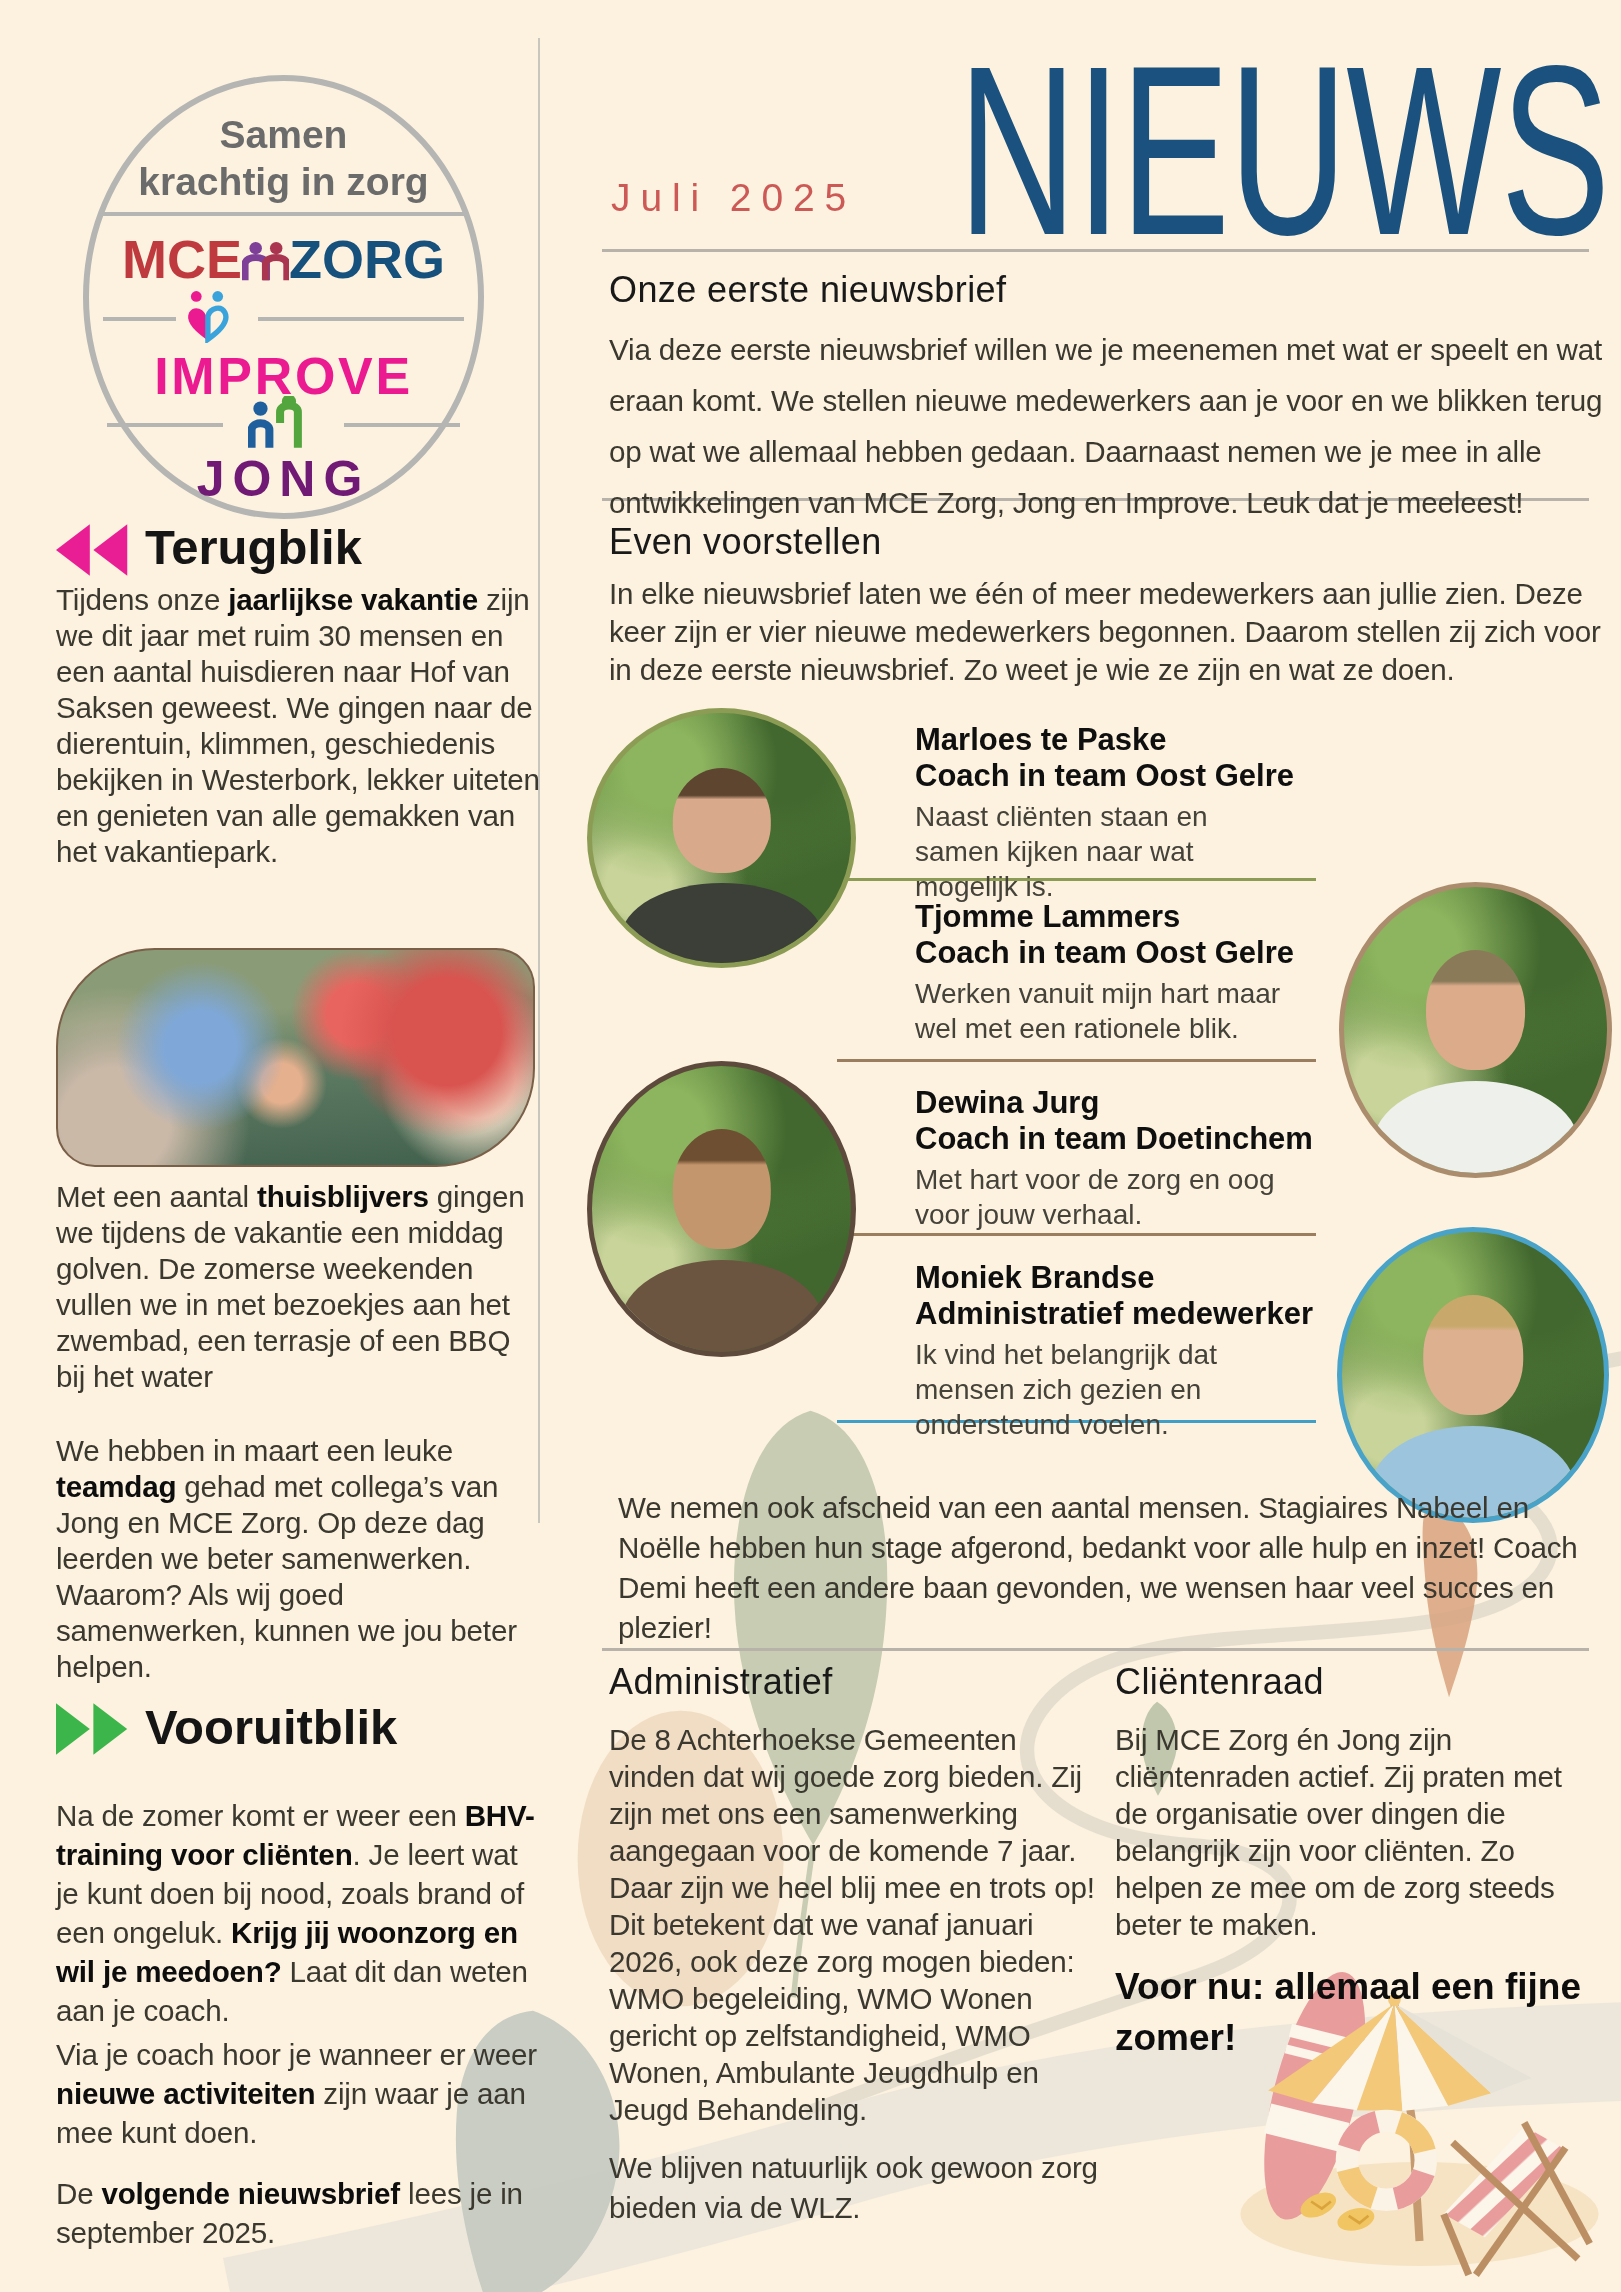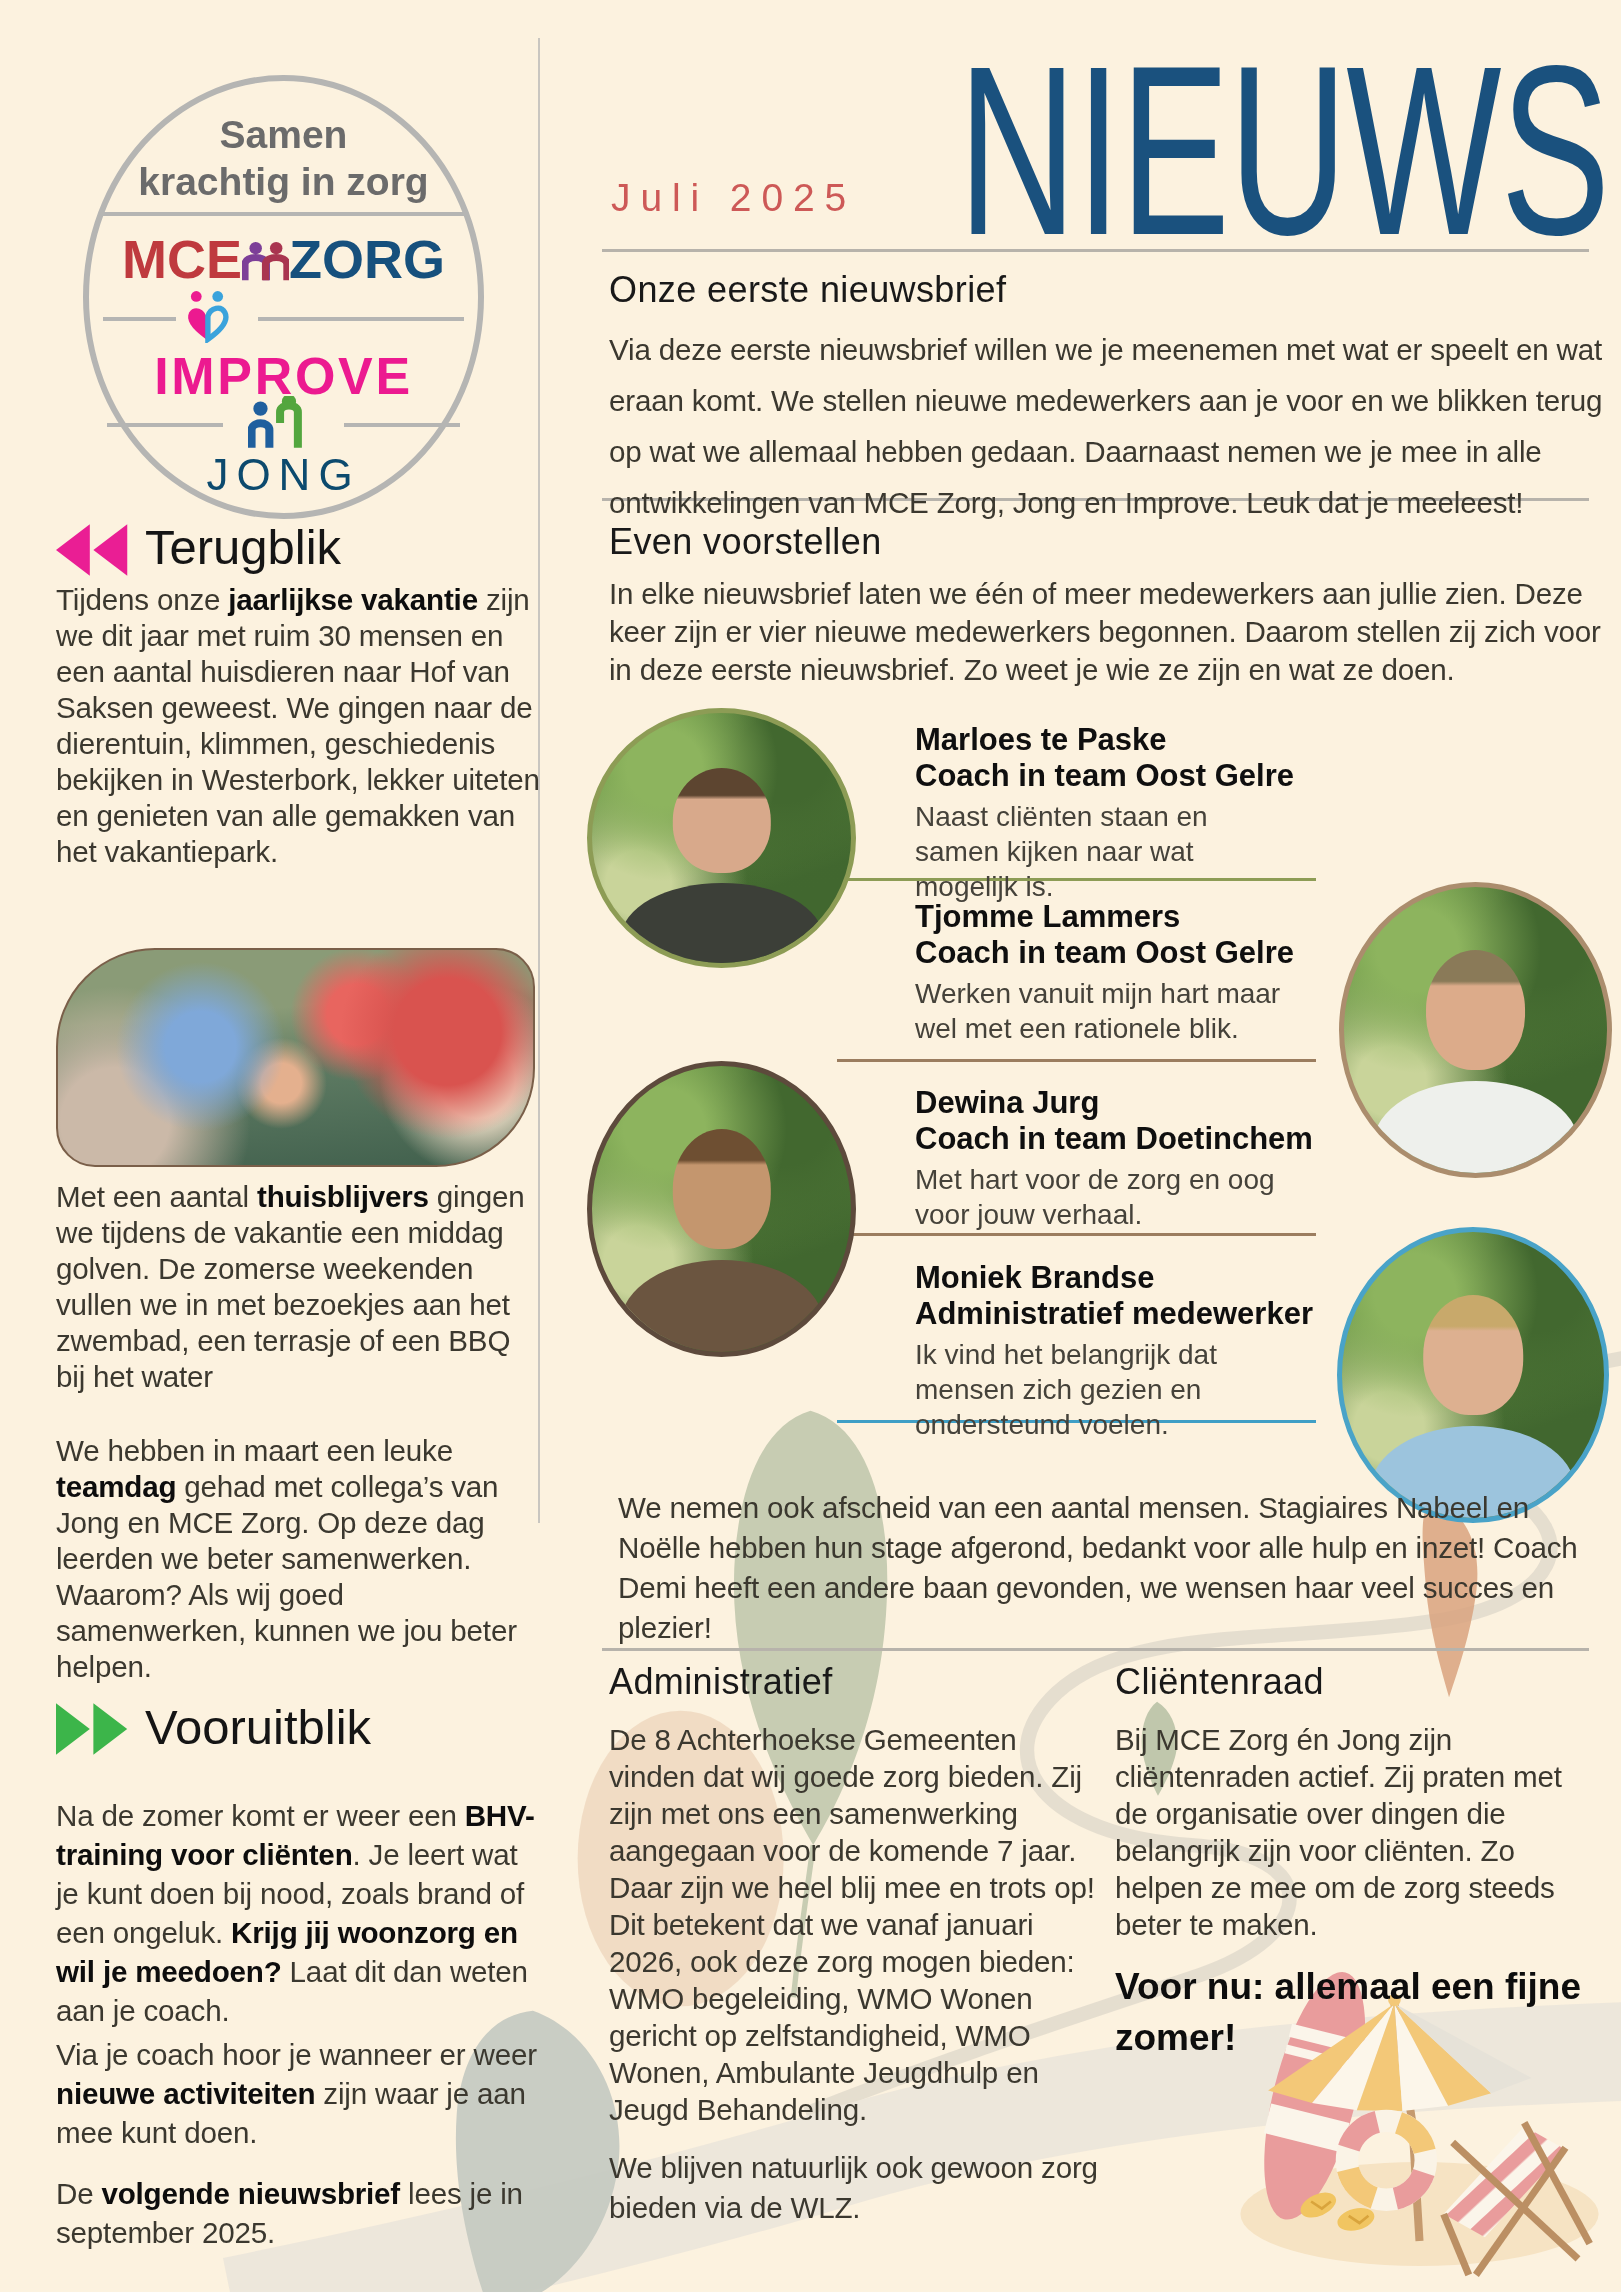--- a/index.html
+++ b/index.html
@@ -13,29 +13,29 @@
   .hline{position:absolute;height:2.7px;background:#b7b3ab;z-index:1;}
   
   .logo{position:absolute;left:83px;top:75px;width:401px;height:444px;border:6.3px solid #b5b5b3;
         border-radius:50%;z-index:2;background:transparent;}
   .logo .tag{position:absolute;width:100%;text-align:center;font-weight:700;color:#6b6b6b;font-size:39px;letter-spacing:0;}
   .lg-line{position:absolute;height:3.6px;background:#b5b5b3;}
   .brandrow{position:absolute;top:147px;width:100%;text-align:center;font-weight:700;font-size:54px;letter-spacing:0;}
   .brandrow .mce{color:#bf3a3e;}
   .brandrow .zorg{color:#16507d;}
   .improve{position:absolute;top:265px;width:100%;text-align:center;font-weight:700;font-size:52px;letter-spacing:2.7px;color:#ec1a90;}
-  .jong{position:absolute;top:369px;width:100%;text-align:center;font-weight:400;font-size:44px;letter-spacing:8px;color:#0c4a6e;}
+  .jong{position:absolute;top:369px;width:100%;text-align:center;font-weight:700;font-size:50px;letter-spacing:8px;color:#701a75;}
   .logo svg{position:absolute;}
   
   .issue-date{position:absolute;left:611px;top:176px;font-size:39px;letter-spacing:9.9px;color:#cd5957;z-index:2;}
   .nieuws{position:absolute;top:36px;right:12.5px;width:1111px;text-align:right;font-size:242px;line-height:229px;
           color:#1a517e;transform:scaleX(.68);transform-origin:100% 50%;letter-spacing:-1.8px;z-index:2;}
   
   .sec-h{position:absolute;font-size:36px;font-weight:400;color:#191919;letter-spacing:0.4px;z-index:2;text-align:center;}
-  .sub-h{position:absolute;font-size:49px;font-weight:400;color:#151515;z-index:2;text-align:center;}
+  .sub-h{position:absolute;font-size:49px;font-weight:700;color:#151515;z-index:2;text-align:center;}
   .body-text{position:absolute;font-size:29.6px;line-height:40px;color:#3b382f;letter-spacing:-0.2px;z-index:2;}
   .left-text{line-height:36px;}
   .b{font-weight:700;color:#0d0d0d;}
   
   .profile-text{position:absolute;width:421px;z-index:2;}
   .profile-name,.profile-role{font-size:31px;line-height:36px;font-weight:700;color:#0f0f0f;}
   .profile-quote{font-size:28px;line-height:35px;color:#45423a;margin-top:5.4px;width:376px;}
   .pdivider{position:absolute;left:837px;width:479px;height:2.7px;z-index:1;}
   .pphoto{position:absolute;border-radius:50%;overflow:hidden;z-index:2;
           background:

